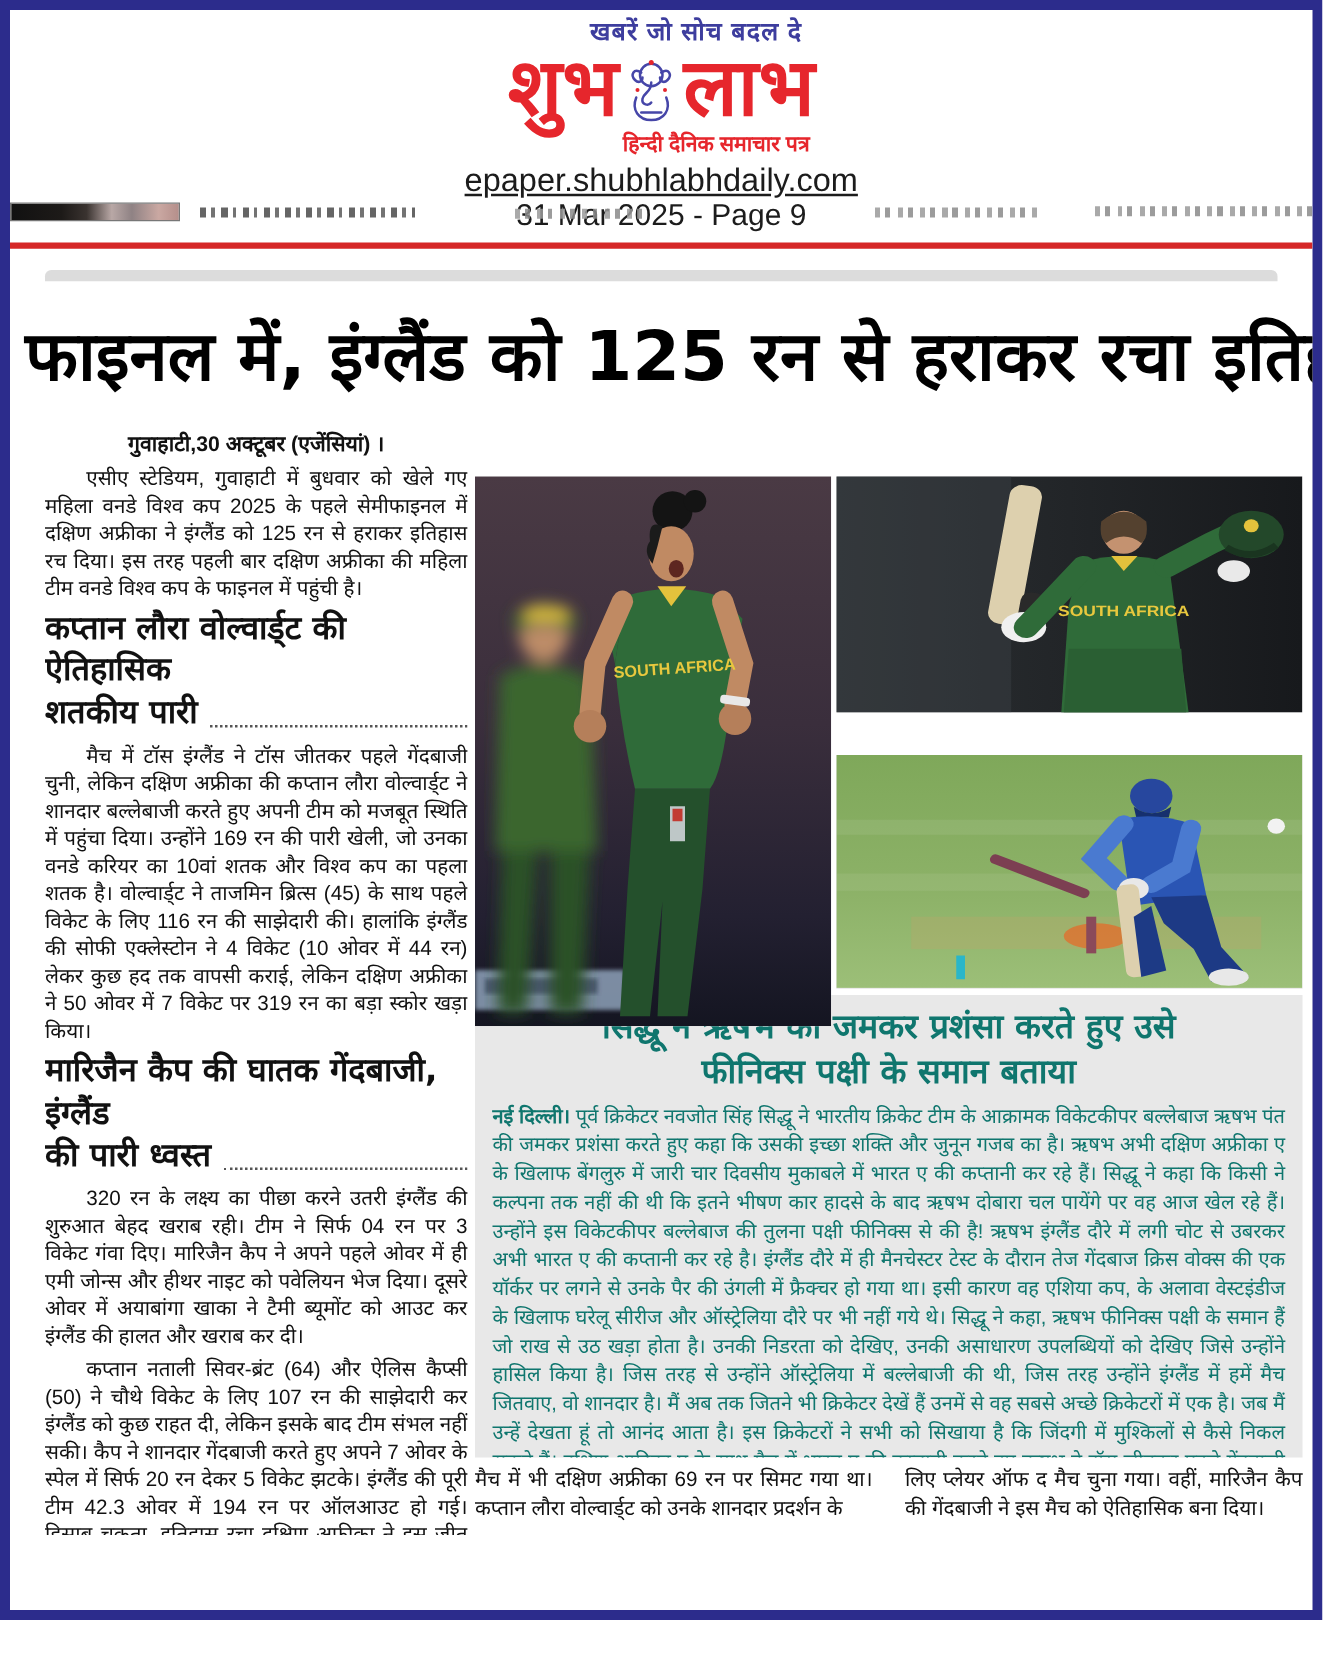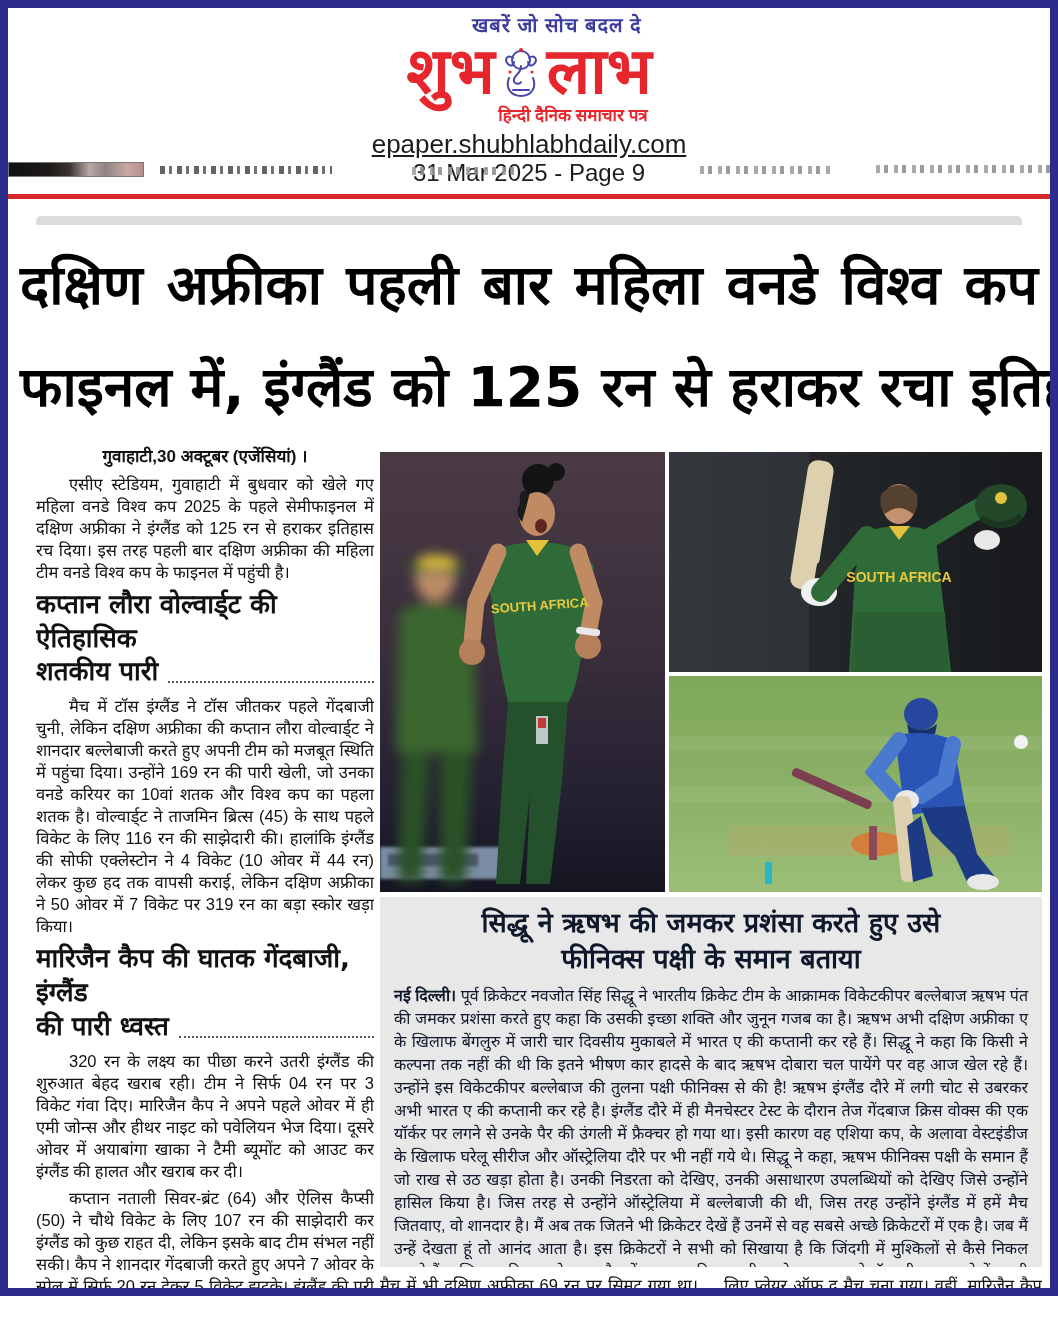--- a/index.html
+++ b/index.html
@@ -43,29 +43,29 @@
   .dateline { text-align:center; font-weight:bold; font-size:17px; margin-bottom:6px; }
   .body-p { font-size:16.5px; line-height:22px; text-align:justify; text-indent:2em; margin-bottom:5px; }
   .subhead { font-size:26px; font-weight:800; line-height:1.3; margin:4px 0 6px; font-family:"DejaVu Sans", sans-serif; }
   .subhead .sh-l2 { display:flex; }
   .subhead .leader { flex:1; border-bottom:2px dotted #555; margin:0 0 6px 10px; }
 
   
   .right-region { position:absolute; left:372px; top:8px; width:662px; }
 
   .collage { display:flex; gap:4px; height:440px; }
-  .photo { overflow:hidden; background:#5eead4; position:relative; }
+  .photo { overflow:hidden; background:#e5e5e5; position:relative;margin-top:30px; }
   .photo svg { display:block; width:100%; height:100%; }
   .ph-left { width:285px; height:440px; }
   .col-right { display:flex; flex-direction:column; gap:4px; width:373px; }
   .ph-tr { width:373px; height:220px; }
   .ph-br { width:373px; height:216px; }
 
   
-  .article2 { margin-top:5px; background:#e8e8e8; height:370px; overflow:hidden; padding:8px 14px 6px; color:#0f172a; }
+  .article2 { margin-top:5px; background:#e8e8e8; height:370px; overflow:hidden; padding:8px 14px 6px; color:#0f766e; }
   .a2-head { text-align:center; font-size:27px; font-weight:800; line-height:1.35; font-family:"DejaVu Sans", sans-serif; margin-bottom:6px; }
   .a2-body { font-size:16px; line-height:23px; text-align:justify; }
   .a2-body b { font-weight:bold; }
 
   
   .cont-cols { display:flex; gap:26px; margin-top:7px;align-items:flex-end; }
   .cont-cols p { flex:1; font-size:16.5px; line-height:23px; text-align:justify; color:#111; }
 </style>
 </head>
 <body>
@@ -104,21 +104,20 @@
       <div class="frag" style="left:152px; top:6px; width:172px;"></div>
       <div class="frag light" style="left:404px; top:7px; width:108px;"></div>
       <div class="frag light" style="left:692px; top:6px; width:130px;"></div>
       <div class="frag light" style="left:868px; top:5px; width:174px;"></div>
     </div>
 
     <div class="red-rule"></div>
     <div class="cap-bar"></div>
 
     <h1 class="headline">
-      <div class="hl-line">दक्षिण अफ्रीका पहली बार महिला वनडे विश्व कप</div>
       <div class="hl-line">फाइनल में, इंग्लैंड को 125 रन से हराकर रचा इतिहास</div>
     </h1>
 
     <div class="content">
 
       <div class="left-col">
         <div class="dateline">गुवाहाटी,30 अक्टूबर (एजेंसियां) ।</div>
         <p class="body-p">एसीए स्टेडियम, गुवाहाटी में बुधवार को खेले गए महिला वनडे विश्व कप 2025 के पहले सेमीफाइनल में दक्षिण अफ्रीका ने इंग्लैंड को 125 रन से हराकर इतिहास रच दिया। इस तरह पहली बार दक्षिण अफ्रीका की महिला टीम वनडे विश्व कप के फाइनल में पहुंची है।</p>
         <h3 class="subhead">
           <span>कप्तान लौरा वोल्वार्ड्ट की ऐतिहासिक</span>

